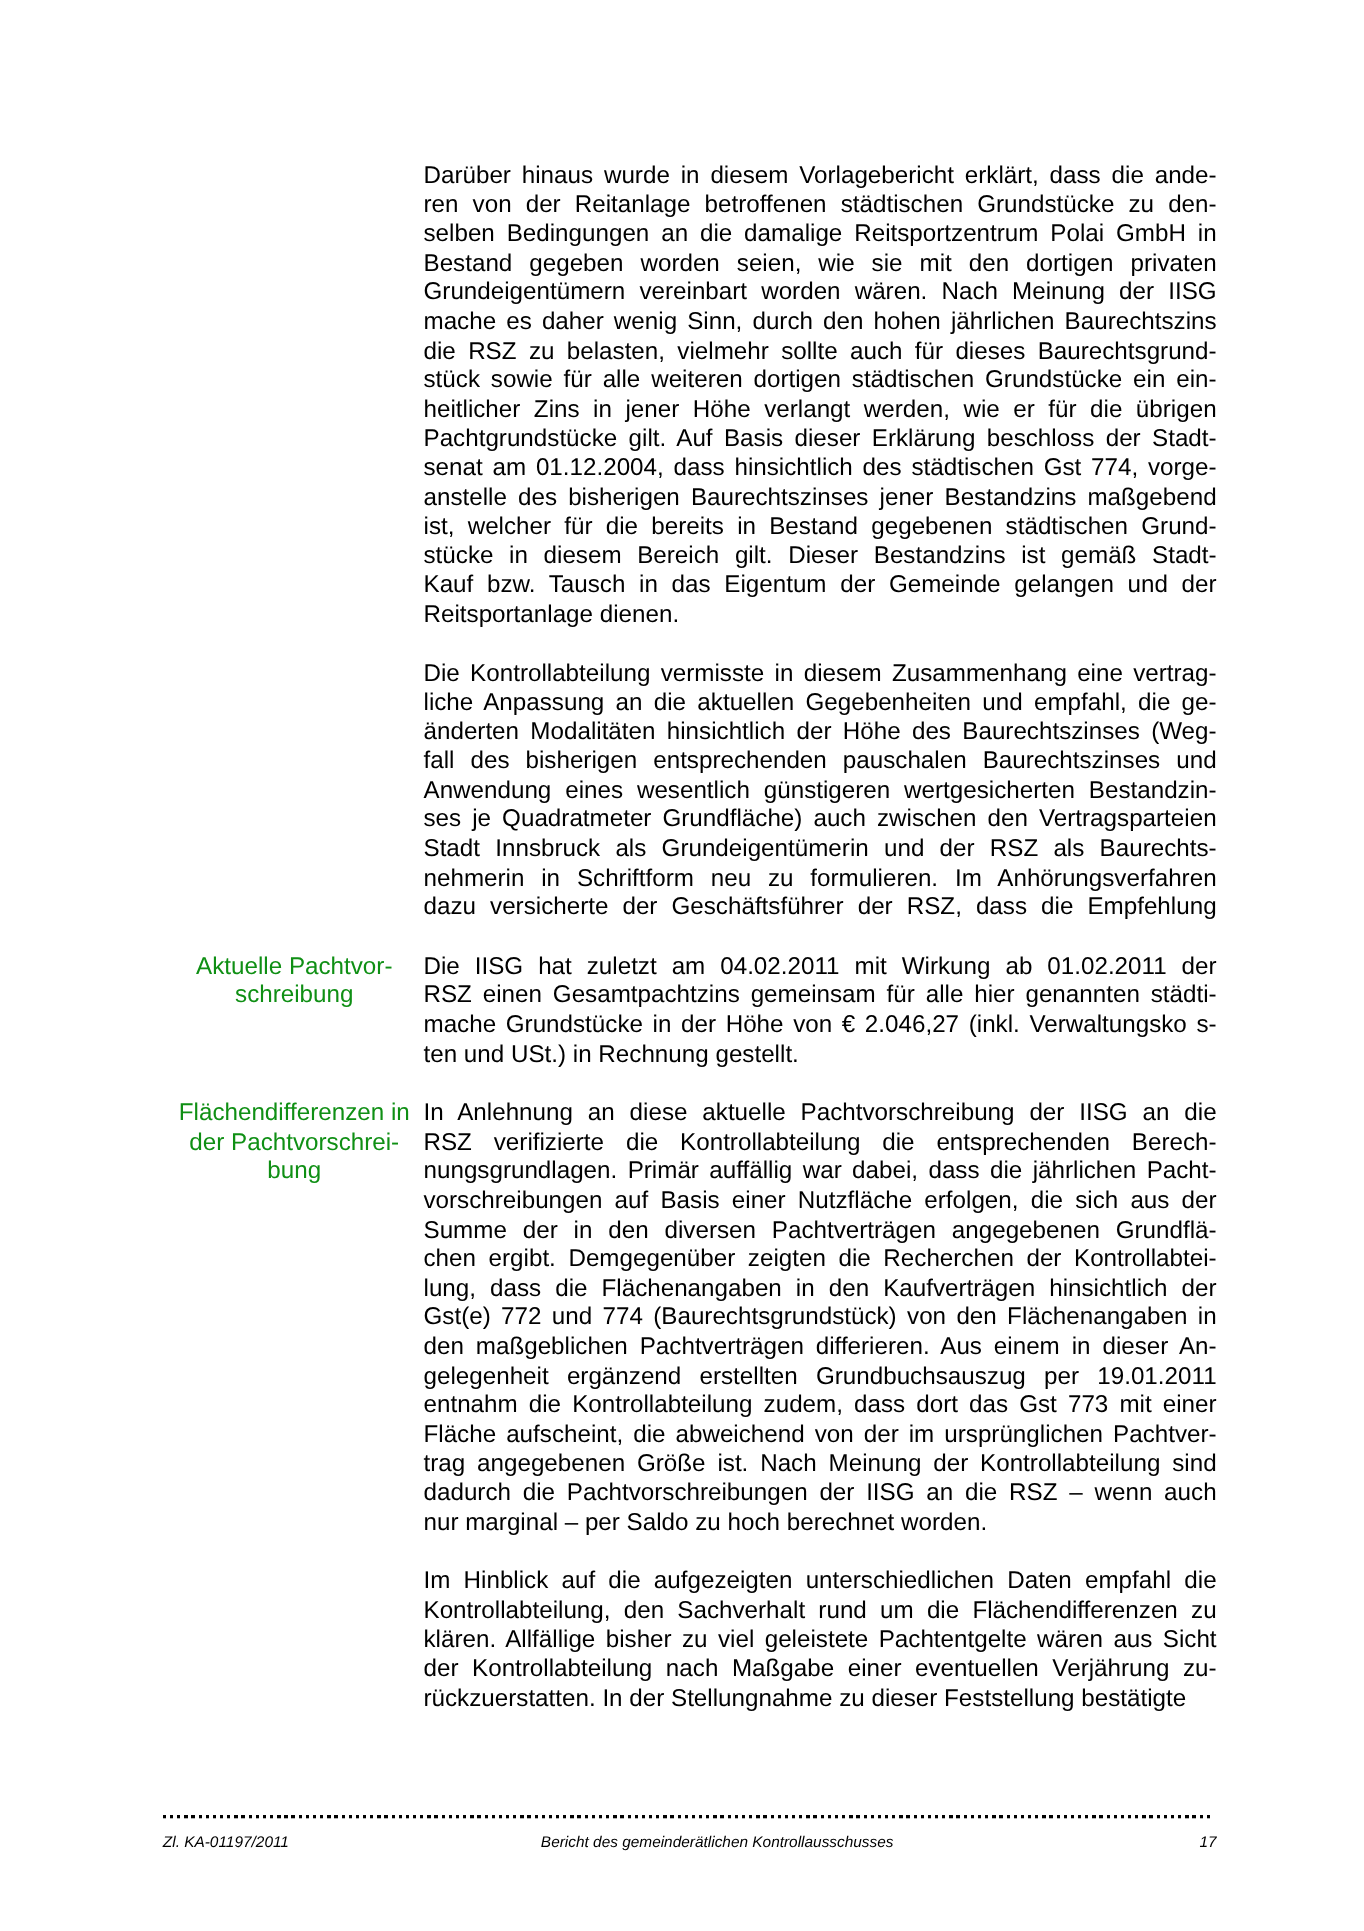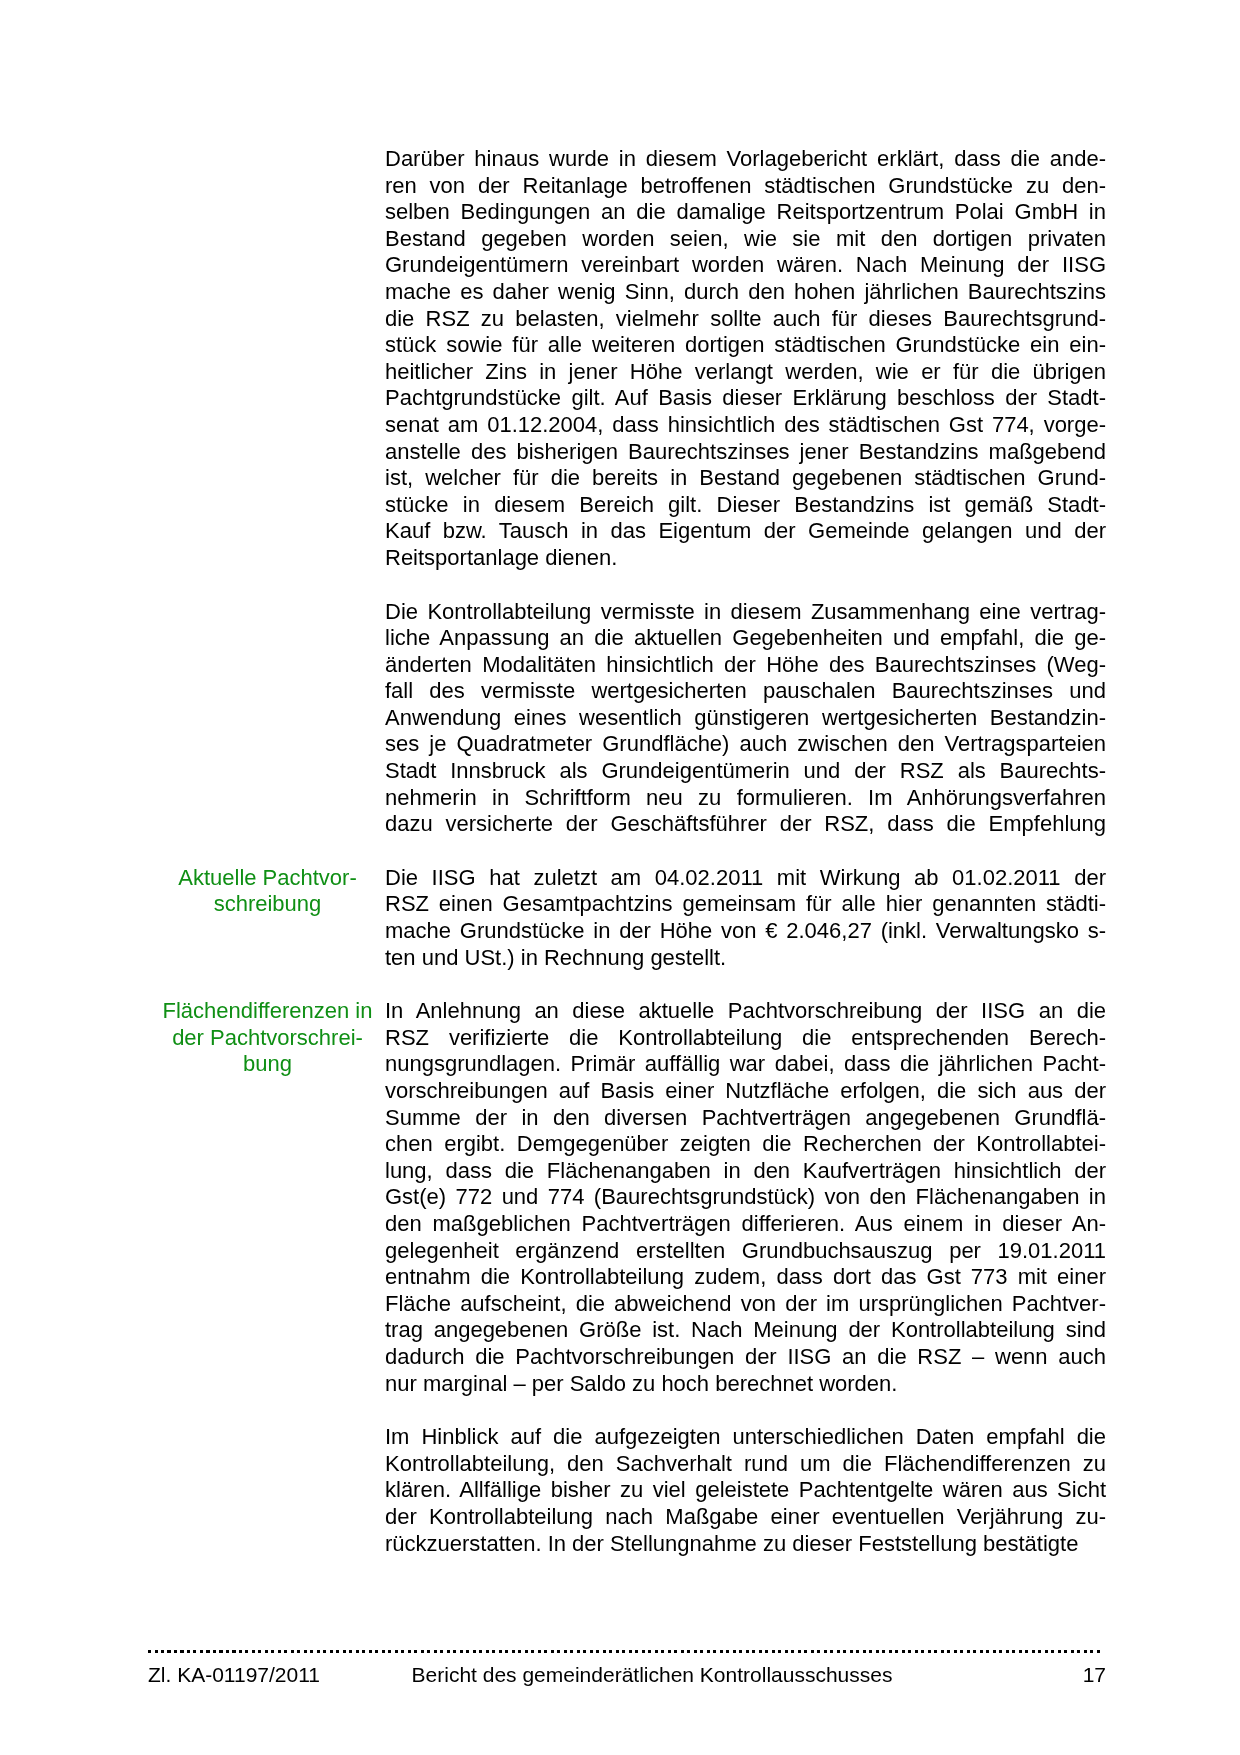--- a/index.html
+++ b/index.html
@@ -53,23 +53,24 @@
     width: 952px;
     height: 3px;
     background-image: repeating-linear-gradient(to right, #000 0, #000 3px, transparent 3px, transparent 6.5px);
   }
   .footer {
     position: absolute;
     left: 148px;
     top: 1662px;
     width: 958px;
     height: 26px;
-    font-size: 21px;
+    font-size: 14px;
     line-height: 25px;
     color: #000000;
+    font-style: italic;
   }
   .footer .ref    { position: absolute; left: 0; top: 0; }
   .footer .title  { position: absolute; left: calc(50% + 25px); top: 0; transform: translateX(-50%); white-space: nowrap; }
   .footer .pageno { position: absolute; right: 0; top: 0; }
 </style>
 </head>
 <body>
 
 <div class="page">
   <main class="doc" id="doc">
@@ -93,21 +94,21 @@
           <div class="line">Kauf bzw. Tausch in das Eigentum der Gemeinde gelangen und der</div>
           <div class="line par-last">Reitsportanlage dienen.</div>
         </div>
       </div>
       <div class="section">
         <div class="margin-label"></div>
         <div class="par">
           <div class="line">Die Kontrollabteilung vermisste in diesem Zusammenhang eine vertrag-</div>
           <div class="line">liche Anpassung an die aktuellen Gegebenheiten und empfahl, die ge-</div>
           <div class="line">änderten Modalitäten hinsichtlich der Höhe des Baurechtszinses (Weg-</div>
-          <div class="line">fall des vermisste wertgesicherten pauschalen Baurechtszinses und</div>
+          <div class="line">fall des bisherigen entsprechenden pauschalen Baurechtszinses und</div>
           <div class="line">Anwendung eines wesentlich günstigeren wertgesicherten Bestandzin-</div>
           <div class="line">ses je Quadratmeter Grundfläche) auch zwischen den Vertragsparteien</div>
           <div class="line">Stadt Innsbruck als Grundeigentümerin und der RSZ als Baurechts-</div>
           <div class="line">nehmerin in Schriftform neu zu formulieren. Im Anhörungsverfahren</div>
           <div class="line">dazu versicherte der Geschäftsführer der RSZ, dass die Empfehlung</div>
         </div>
       </div>
       <div class="section">
         <div class="margin-label">
           <div class="label-line">Aktuelle Pachtvor-</div>

